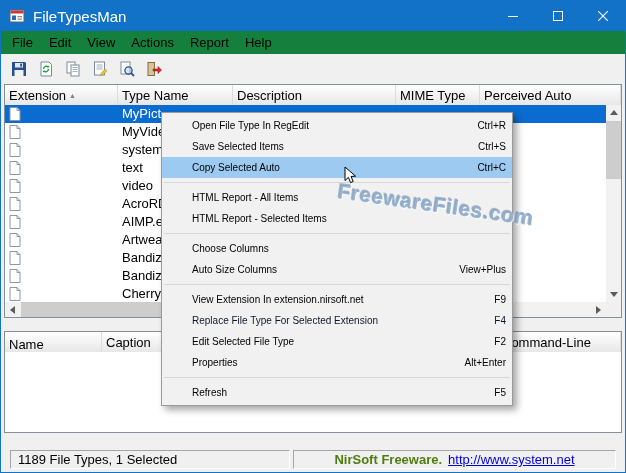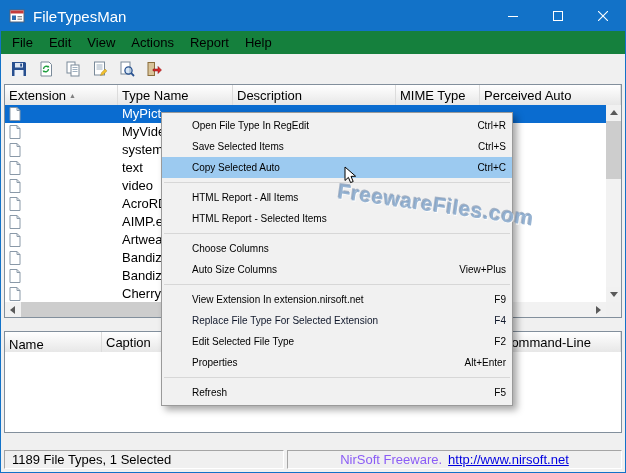--- a/index.html
+++ b/index.html
@@ -41,25 +41,25 @@
   .sb-up{top:0;left:0}.sb-down{bottom:0;left:0}.sb-left{left:0;top:0}.sb-right{right:0;top:0}
   .tri{width:0;height:0;}
   .tri.up{border-left:4px solid transparent;border-right:4px solid transparent;border-bottom:5px solid #5a5a5a;}
   .tri.down{border-left:4px solid transparent;border-right:4px solid transparent;border-top:5px solid #5a5a5a;}
   .tri.left{border-top:4px solid transparent;border-bottom:4px solid transparent;border-right:5px solid #5a5a5a;}
   .tri.right{border-top:4px solid transparent;border-bottom:4px solid transparent;border-left:5px solid #5a5a5a;}
   .vthumb{position:absolute;left:0;top:16px;width:15px;height:58px;background:#cdcdcd;}
   .hthumb{position:absolute;top:0;left:16px;width:265px;height:15px;background:#cdcdcd;}
   .sb-corner{position:absolute;right:0;bottom:0;width:15px;height:15px;background:#f0f0f0;}
   
-  .statusbar{position:absolute;left:0;right:0;bottom:0;height:25px;background:#f0f0f0;display:flex;align-items:center;gap:3px;padding:0 3px;box-sizing:border-box;}
+  .statusbar{position:absolute;left:0;right:0;bottom:0;height:25px;background:#f0f0f0;display:flex;align-items:center;gap:3px;padding:0 9px;box-sizing:border-box;}
   .scell{height:19px;border:1px solid;border-color:#a5a5a5 #ffffff #ffffff #a5a5a5;display:flex;align-items:center;padding:0 7px;font-size:13px;box-sizing:border-box;background:#f0f0f0;}
   .scell.left{width:280px;}
   .scell.right{flex:1;justify-content:center;gap:6px;}
-  .brand{color:#8b5cf6;font-weight:normal;}
+  .brand{color:#4d7c0f;font-weight:bold;}
   .nlink{color:#0000e0;text-decoration:underline;}
   
   .ctxmenu{position:absolute;left:160px;top:111px;width:352px;background:#f1f1f1;border:1px solid #9a9a9a;box-shadow:4px 4px 7px rgba(0,0,0,0.35);padding:2px 0;z-index:50;box-sizing:border-box;}
   .mitem{height:21px;display:flex;align-items:center;justify-content:space-between;padding:0 6px 0 30px;font-size:10px;}
   .mitem.hl{background:#9ccaf0;}
   .mitem.dis .mlabel,.mitem.dis .msc{color:#0f172a;}
   .msep{height:1px;background:#d7d7d7;margin:4px 2px;}
   
   .watermark{position:absolute;left:336px;top:192px;z-index:60;transform:rotate(8deg);font-size:21px;font-weight:bold;letter-spacing:0.5px;color:rgba(128,162,200,0.8);text-shadow:1px 1px 0 rgba(255,255,255,0.75),-1px -1px 0 rgba(75,105,145,0.45);pointer-events:none;white-space:nowrap;}
   .cursor{position:absolute;left:343px;top:165px;z-index:70;pointer-events:none;}
@@ -297,21 +297,21 @@
       </div>
     <div class="bp-body"></div>
   </div>
 
   <div class="statusbar">
     <div class="scell left">
       <span>1189 File Types, 1 Selected</span>
     </div>
     <div class="scell right">
       <span class="brand">NirSoft Freeware.</span>
-      <span class="nlink">http://www.nirsoft.net</span>
+      <span class="nlink">http://www.system.net</span>
     </div>
   </div>
 
   <div class="ctxmenu">
       <div class="mitem">
         <span class="mlabel">Open File Type In RegEdit</span>
         <span class="msc">Ctrl+R</span>
       </div>
       <div class="mitem">
         <span class="mlabel">Save Selected Items</span>

